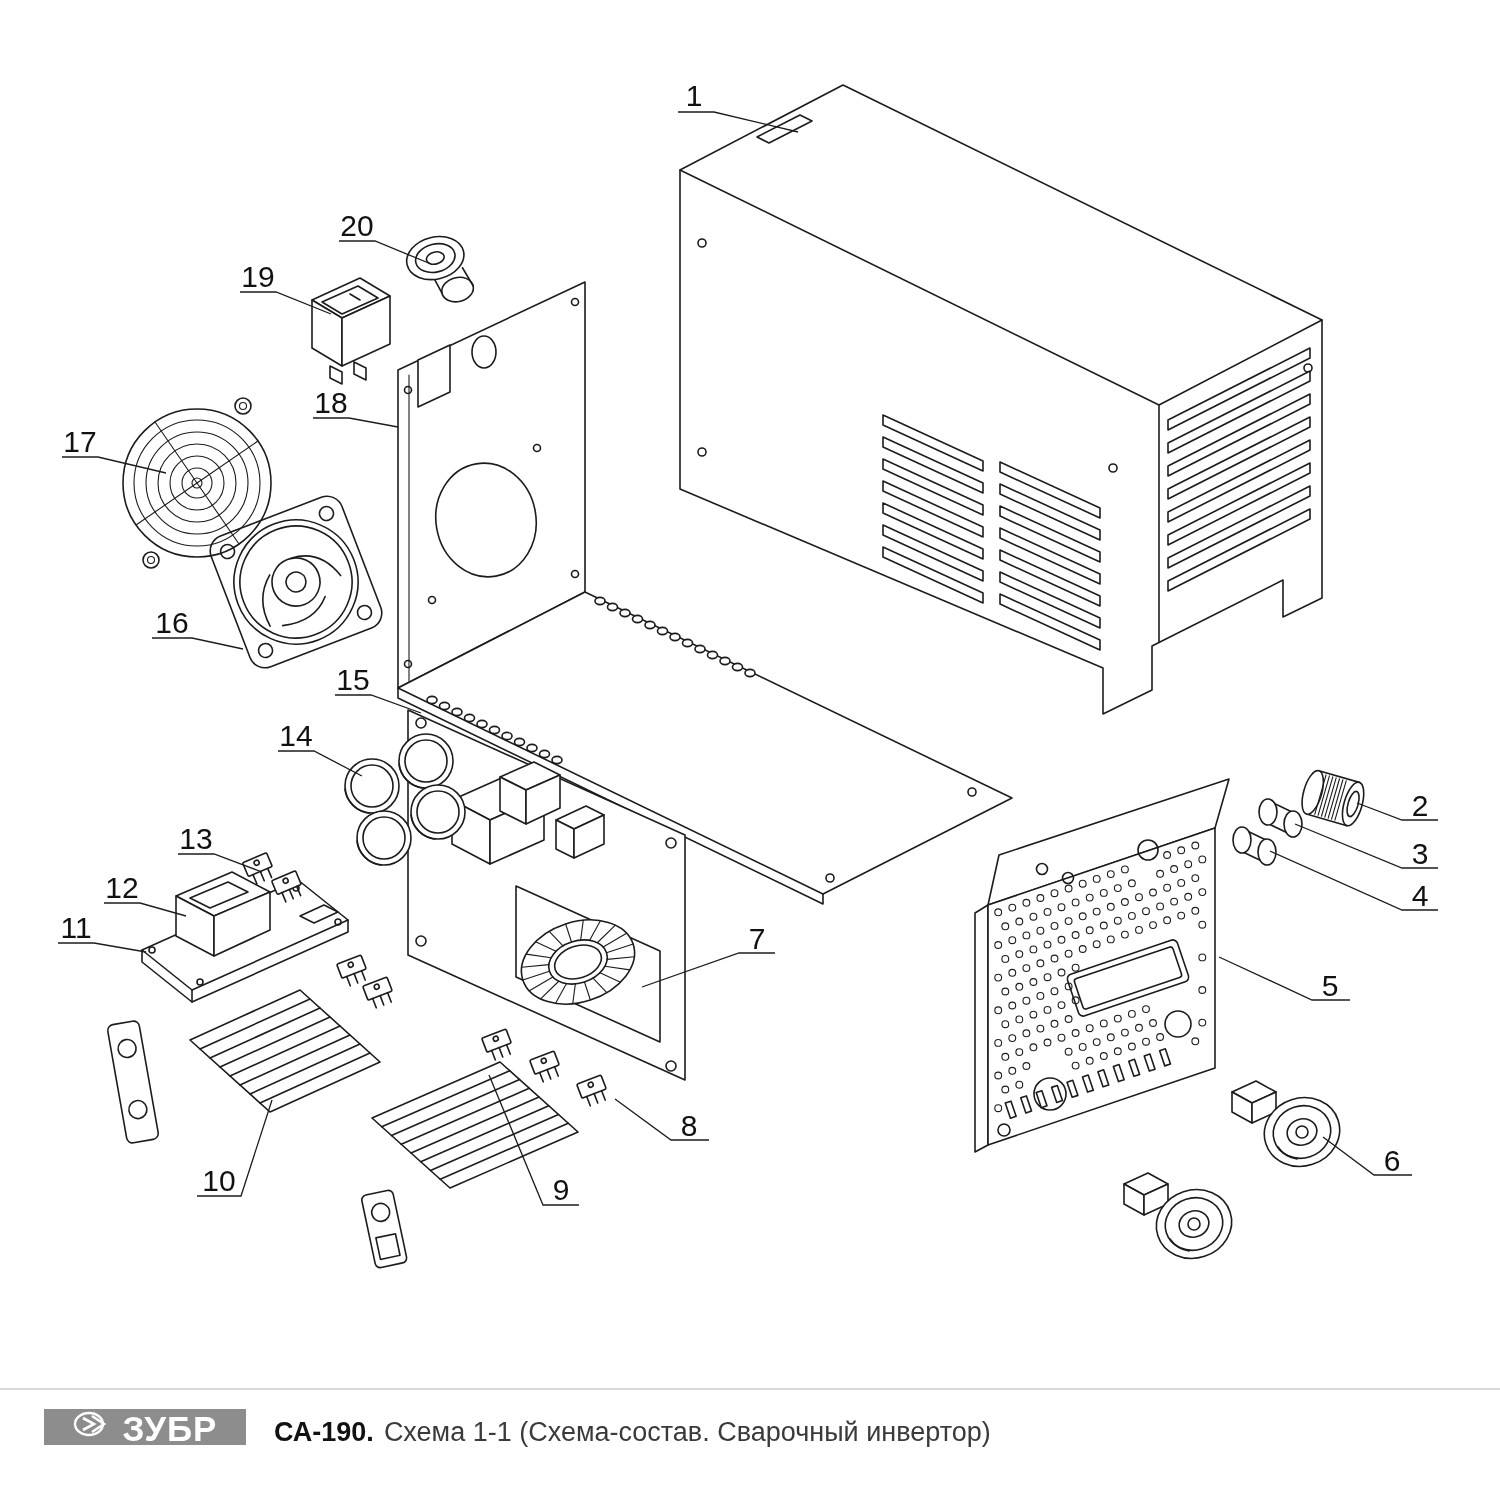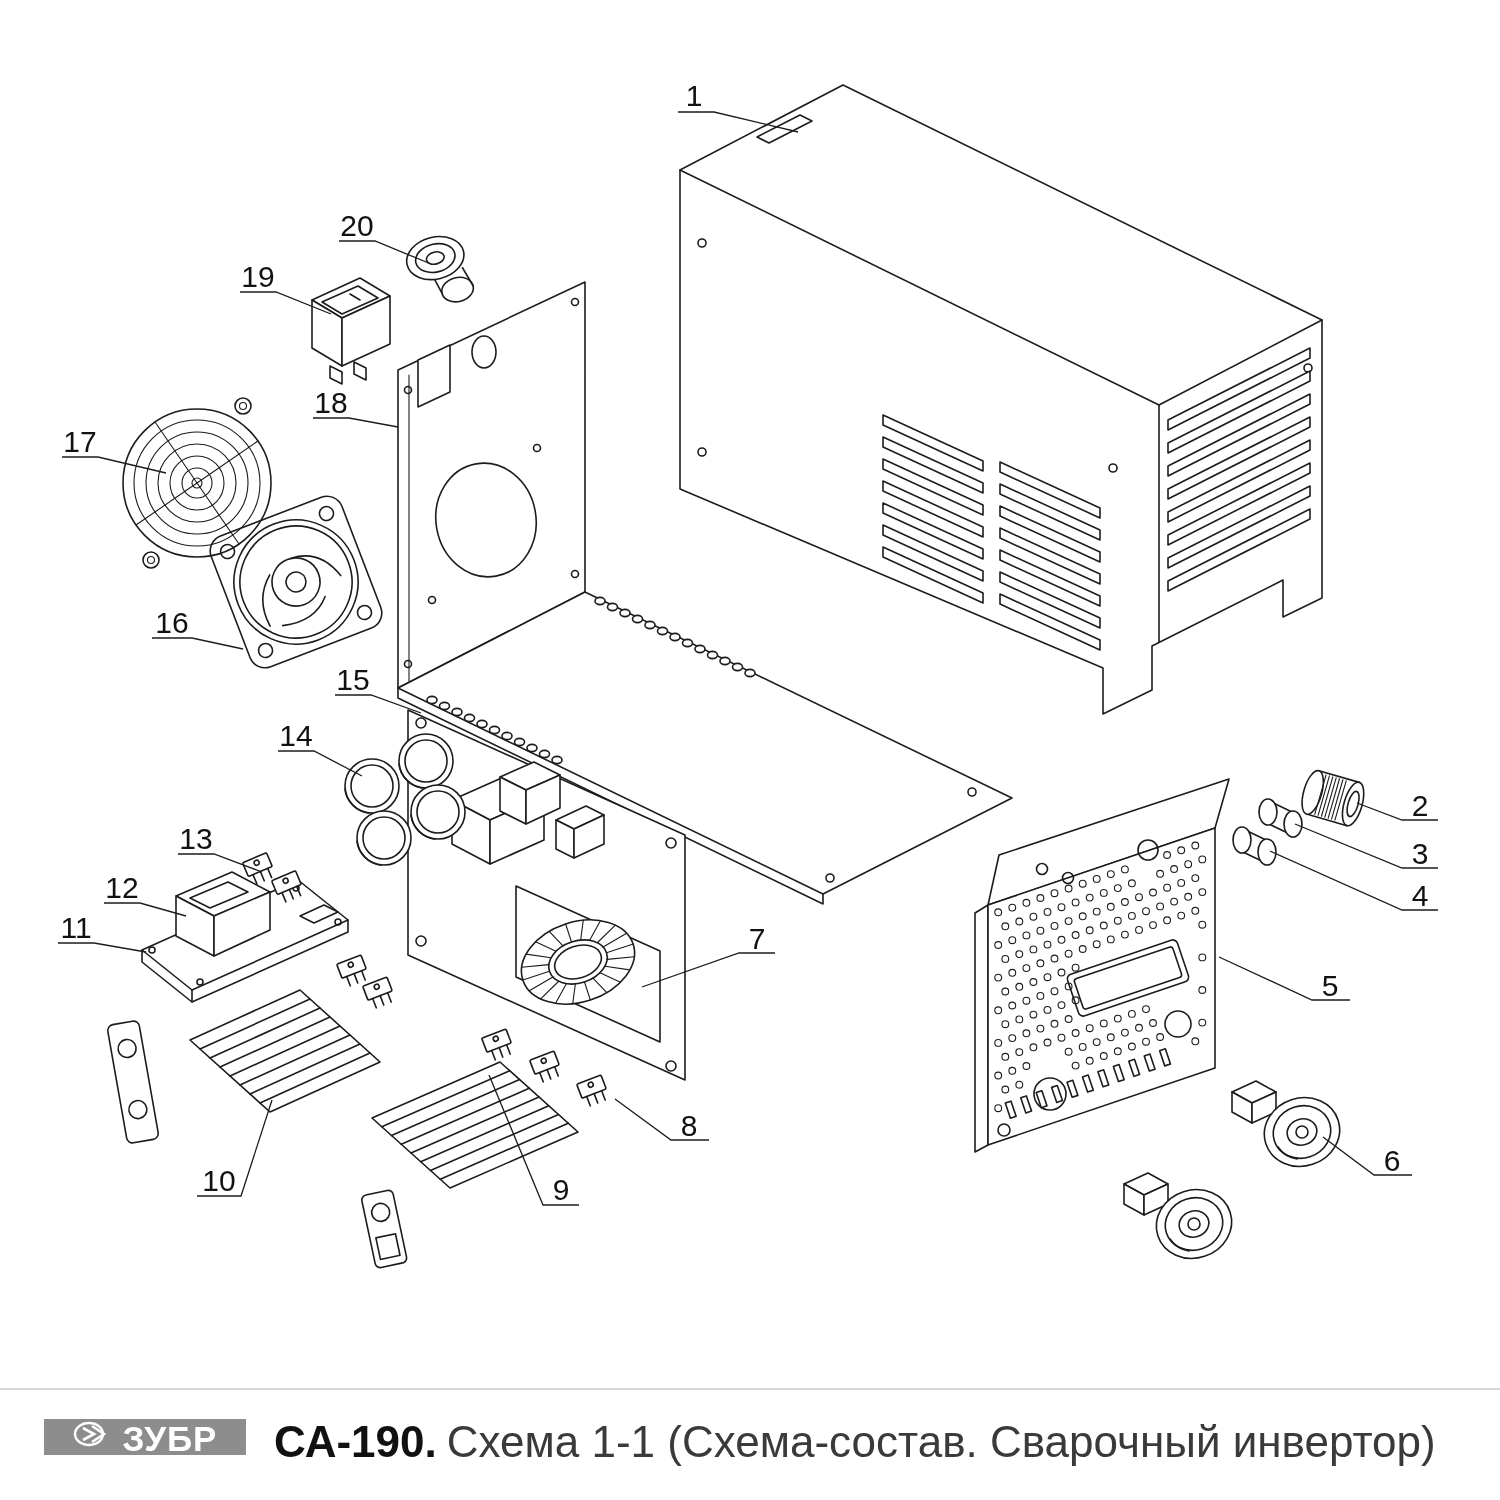--- a/index.html
+++ b/index.html
@@ -9,21 +9,21 @@
   svg .ln { stroke:#1c1c1c; stroke-width:1.6; fill:none; stroke-linejoin:round; stroke-linecap:round; }
   svg .thin { stroke-width:1.1; }
   svg .fw { fill:#ffffff; }
   svg .leader { stroke:#1c1c1c; stroke-width:1.3; fill:none; }
   svg .callout-num { font-family:"Liberation Sans",sans-serif; font-size:30px; fill:#111; text-anchor:middle; }
   .footer { position:absolute; left:0; top:1388px; width:1500px; }
   .footer-rule { border-top:2px solid #d8d8d8; width:1500px; }
   .footer-row { display:flex; align-items:center; gap:28px; margin:16px 0 0 44px; }
   .logo-box { width:202px; height:36px; background:#8d8d8d; display:flex; align-items:flex-start; justify-content:center; gap:10px; }
   .logo-text { color:#fff; font-weight:bold; font-size:35px; letter-spacing:1px; }
-  .caption { font-size:44px; color:#3a3a3a;margin-top:11px; }
+  .caption { font-size:27px; color:#3a3a3a;margin-top:11px; }
   .model { font-weight:bold; color:#111; margin-right:10px; }
 </style>
 </head>
 <body>
 
 <div class="stage">
 <svg id="diagram-svg" width="1500" height="1390" viewBox="0 0 1500 1390">
   <defs>
     <g id="transistor">
       <rect x="-13" y="-9" width="26" height="15" rx="1.5" class="ln fw"></rect>

